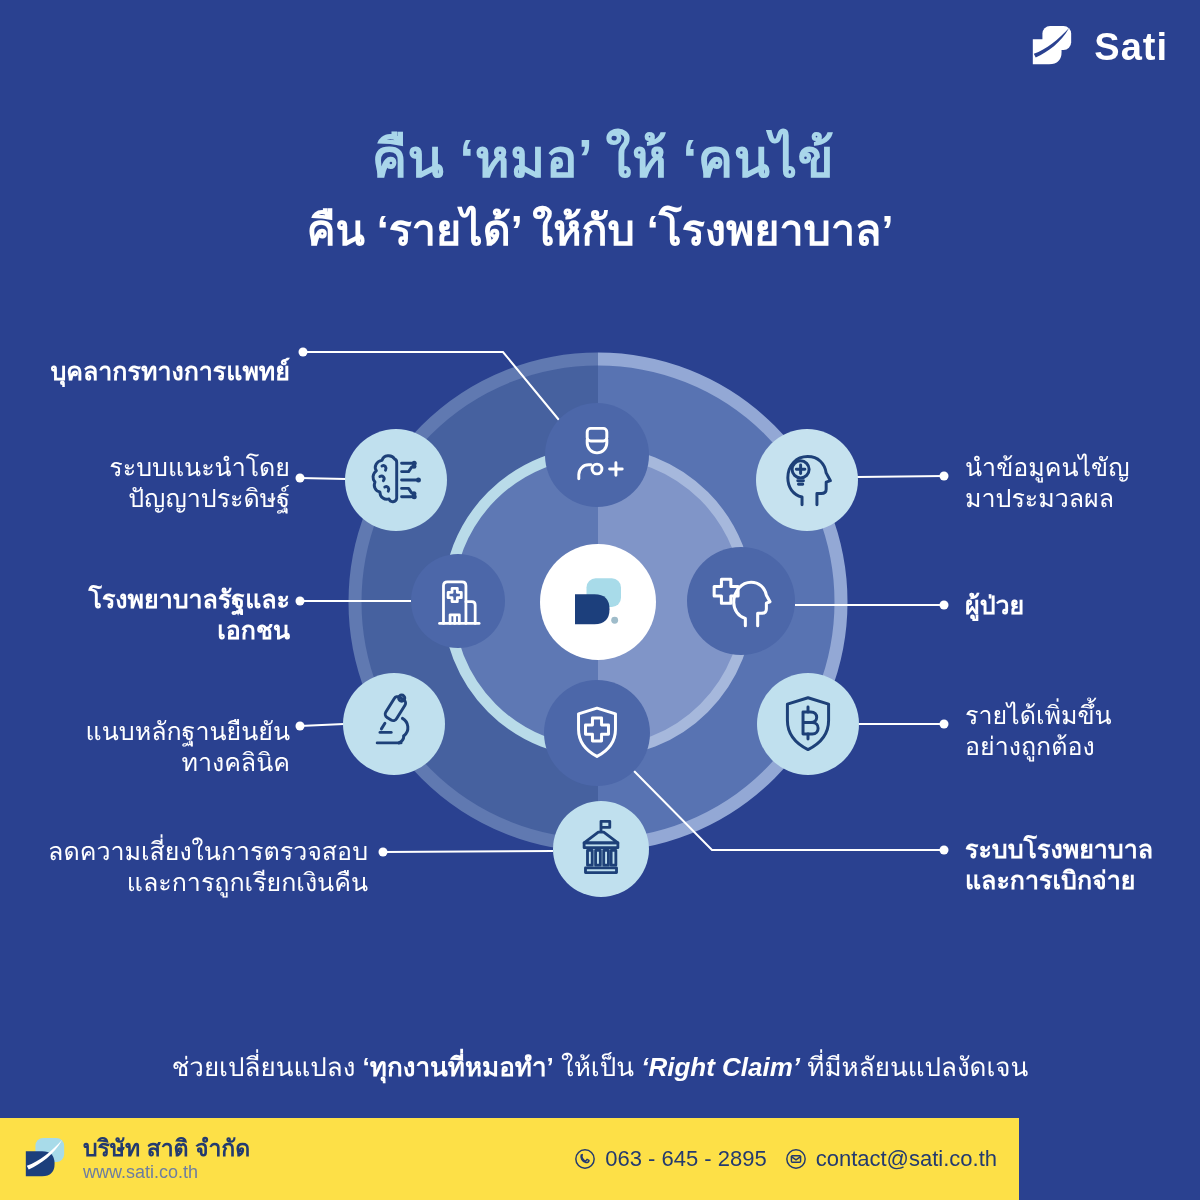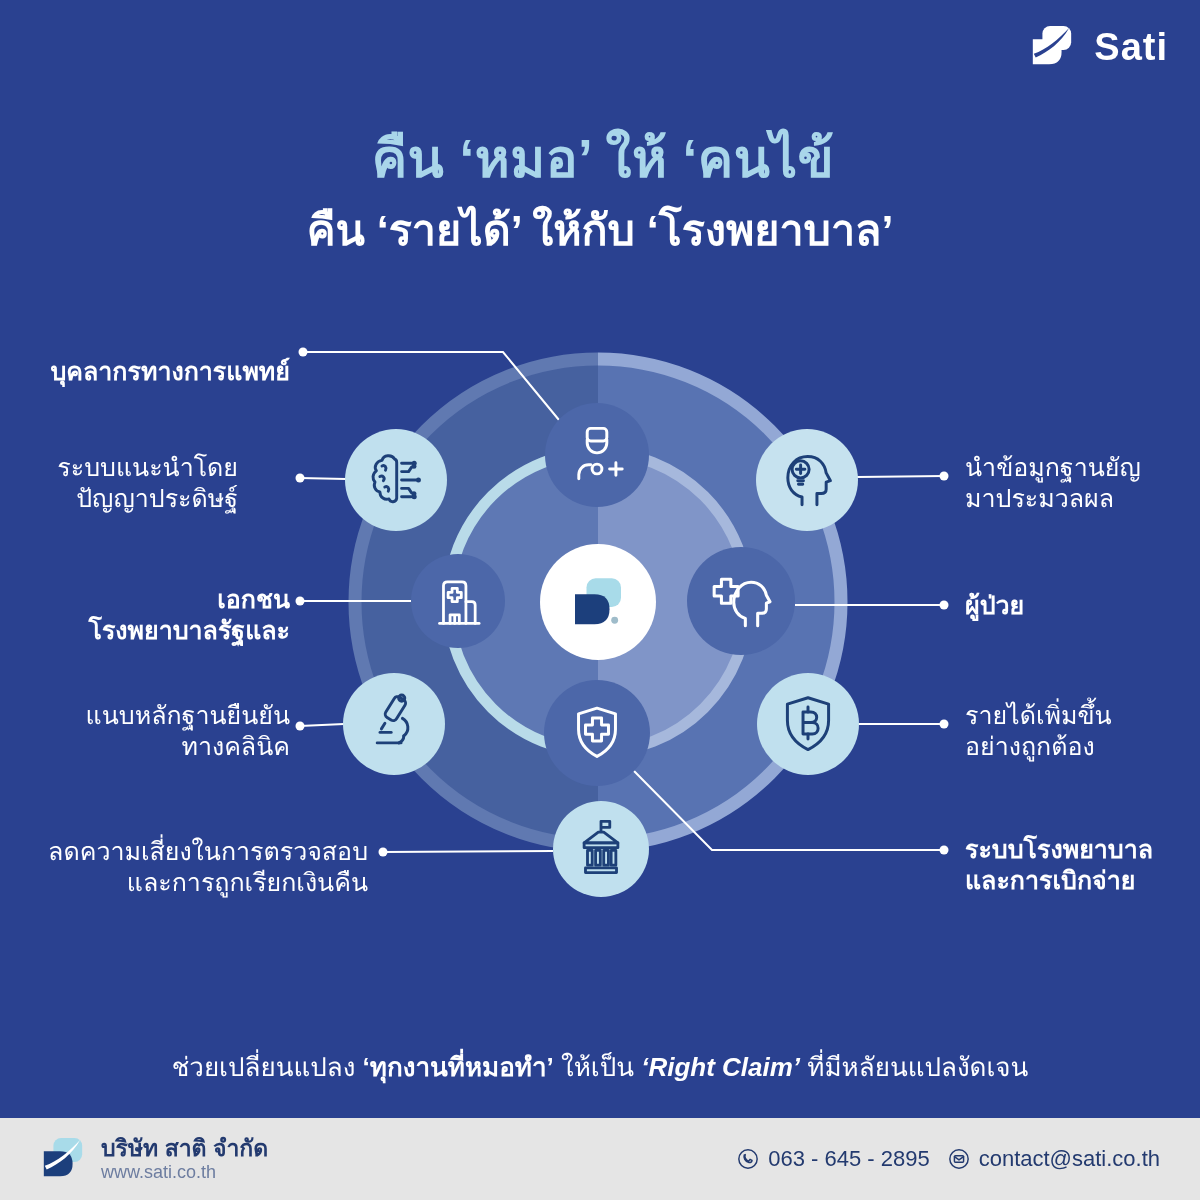--- a/index.html
+++ b/index.html
@@ -20,23 +20,23 @@
   .label.r{text-align:left}
   .label.bold{font-weight:700}
   .icon-white{stroke:#ffffff;fill:none;stroke-width:2.1;stroke-linecap:round;stroke-linejoin:round}
   .icon-navy{stroke:#1d4078;fill:none;stroke-width:2.1;stroke-linecap:round;stroke-linejoin:round}
   .navy-dot{fill:#1d4078;stroke:none}
   .connector{stroke:#ffffff;stroke-width:2;fill:none}
   .conn-dot{fill:#ffffff;stroke:none}
   .tagline{position:absolute;top:1046px;left:0;width:100%;text-align:center;font-size:26px;color:#fff}
   .seg-bold{font-weight:700}
   .seg-bold-italic{font-weight:700;font-style:italic}
-  .footer{position:absolute;left:0;bottom:0;width:1200px;height:82px;background:#e5e5e5;
+  .footer{position:absolute;left:0;bottom:0;width:1019px;height:82px;background:#fde047;
           display:flex;align-items:center;justify-content:space-between;
-          padding:0 40px;box-sizing:border-box}
+          padding:0 22px;box-sizing:border-box}
   .footer-left{display:flex;align-items:center;gap:15px}
   .footer-company{font-size:23px;font-weight:700;color:#233a6f;line-height:26px}
   .footer-site{font-size:18px;color:#6d7da0;line-height:22px}
   .footer-right{display:flex;flex-direction:row;gap:18px}
   .contact-row{display:flex;align-items:center;gap:9px;font-size:22px;color:#233a6f}
   .contact-ic{stroke:#233a6f;fill:none;stroke-width:1.6;stroke-linecap:round;stroke-linejoin:round}
 </style>
 </head>
 <body>
 
@@ -194,39 +194,39 @@
       <rect x="14" y="2" width="30" height="25" rx="8" fill="#a8dbe9"></rect>
       <path d="M4,16 H21 Q34,16 34,29 Q34,42 21,42 H4 Z" fill="#1c3f7c"></path>
       <circle cx="38.5" cy="38.5" r="3" fill="#9fbcca"></circle>
     </g>
   </g>
 </svg>
 
 <div class="label l bold" style="top:336px; right:910px;margin-top:20px;">
   <div>บุคลากรทางการแพทย์</div>
 </div>
-<div class="label l" style="top:452px; right:962px;">
+<div class="label l" style="top:452px; right:910px;">
   <div>ระบบแนะนำโดย</div>
   <div>ปัญญาประดิษฐ์</div>
 </div>
 <div class="label l bold" style="top:584px; right:910px;">
+  <div>โรงพยาบาลรัฐและ</div>
   <div>เอกชน</div>
-  <div>โรงพยาบาลรัฐและ</div>
-</div>
-<div class="label l" style="top:700px; right:910px;">
+</div>
+<div class="label l" style="top:716px; right:910px;">
   <div>แนบหลักฐานยืนยัน</div>
   <div>ทางคลินิค</div>
 </div>
 <div class="label l" style="top:836px; right:832px;">
   <div>ลดความเสี่ยงในการตรวจสอบ</div>
   <div>และการถูกเรียกเงินคืน</div>
 </div>
 
 <div class="label r" style="top:452px; left:965px;">
-  <div>นำข้อมูกฐานยัญ</div>
+  <div>นำข้อมูคนไขัญ</div>
   <div>มาประมวลผล</div>
 </div>
 <div class="label r bold" style="top:590px; left:965px;">
   <div>ผู้ป่วย</div>
 </div>
 <div class="label r" style="top:700px; left:965px;">
   <div>รายได้เพิ่มขึ้น</div>
   <div>อย่างถูกต้อง</div>
 </div>
 <div class="label r bold" style="top:834px; left:965px;">

